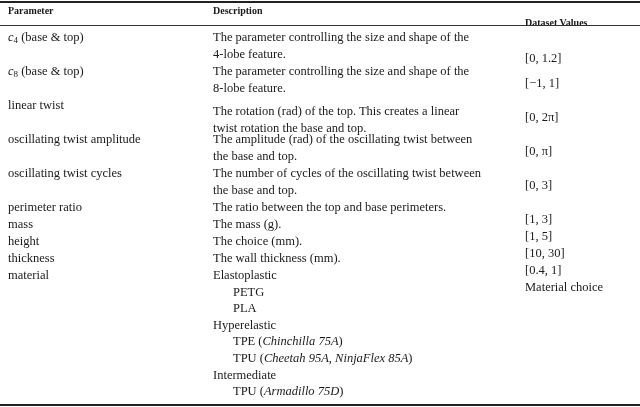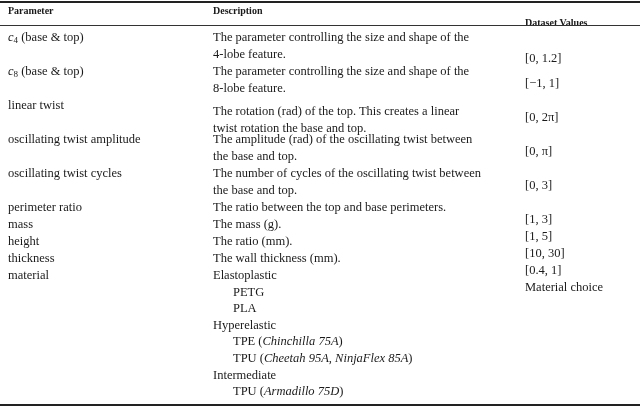--- a/index.html
+++ b/index.html
@@ -65,21 +65,21 @@
 
   <div class="cell c1" style="top:199px">perimeter ratio</div>
   <div class="cell c2" style="top:199px">The ratio between the top and base perimeters.</div>
   <div class="cell c3" style="top:199px">[1, 3]</div>
 
   <div class="cell c1" style="top:216px">mass</div>
   <div class="cell c2" style="top:216px">The mass (g).</div>
   <div class="cell c3" style="top:216px">[1, 5]</div>
 
   <div class="cell c1" style="top:233px">height</div>
-  <div class="cell c2" style="top:233px">The ratio (mm).</div>
+  <div class="cell c2" style="top:233px">The choice (mm).</div>
   <div class="cell c3" style="top:233px">[10, 30]</div>
 
   <div class="cell c1" style="top:250px">thickness</div>
   <div class="cell c2" style="top:250px">The wall thickness (mm).</div>
   <div class="cell c3" style="top:250px">[0.4, 1]</div>
 
   <div class="cell c1" style="top:267px">material</div>
   <div class="cell c3" style="top:267px">Material choice</div>
   <div class="cell c2" style="top:267px">
     <div>Elastoplastic</div>

